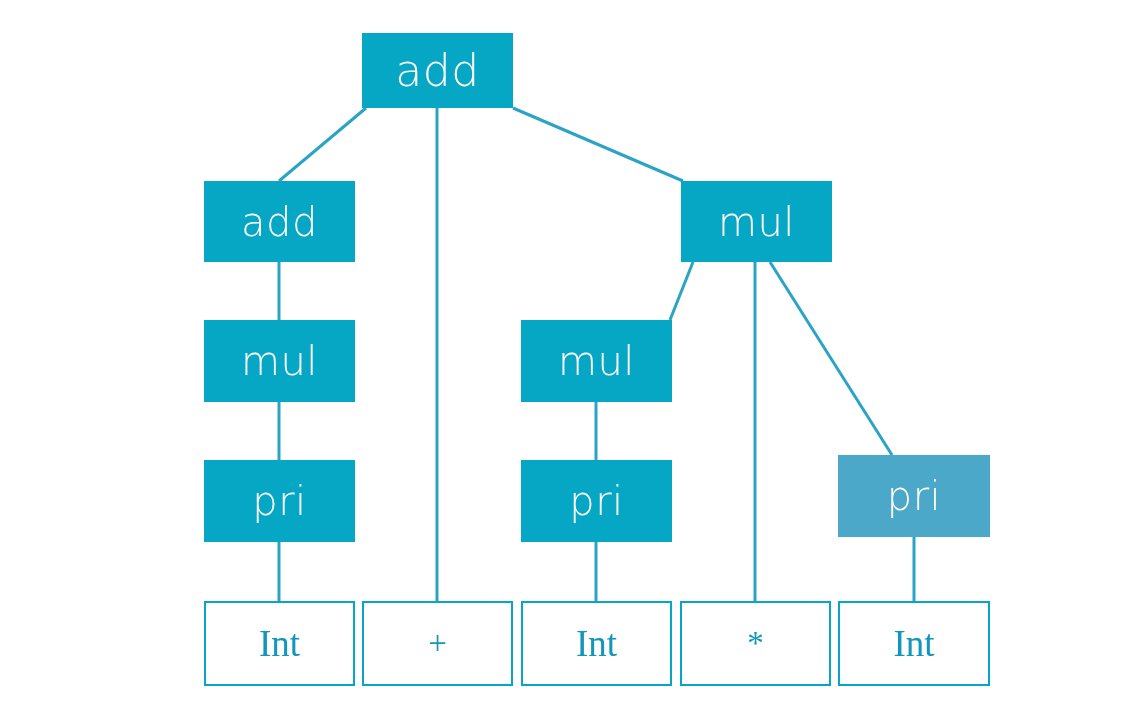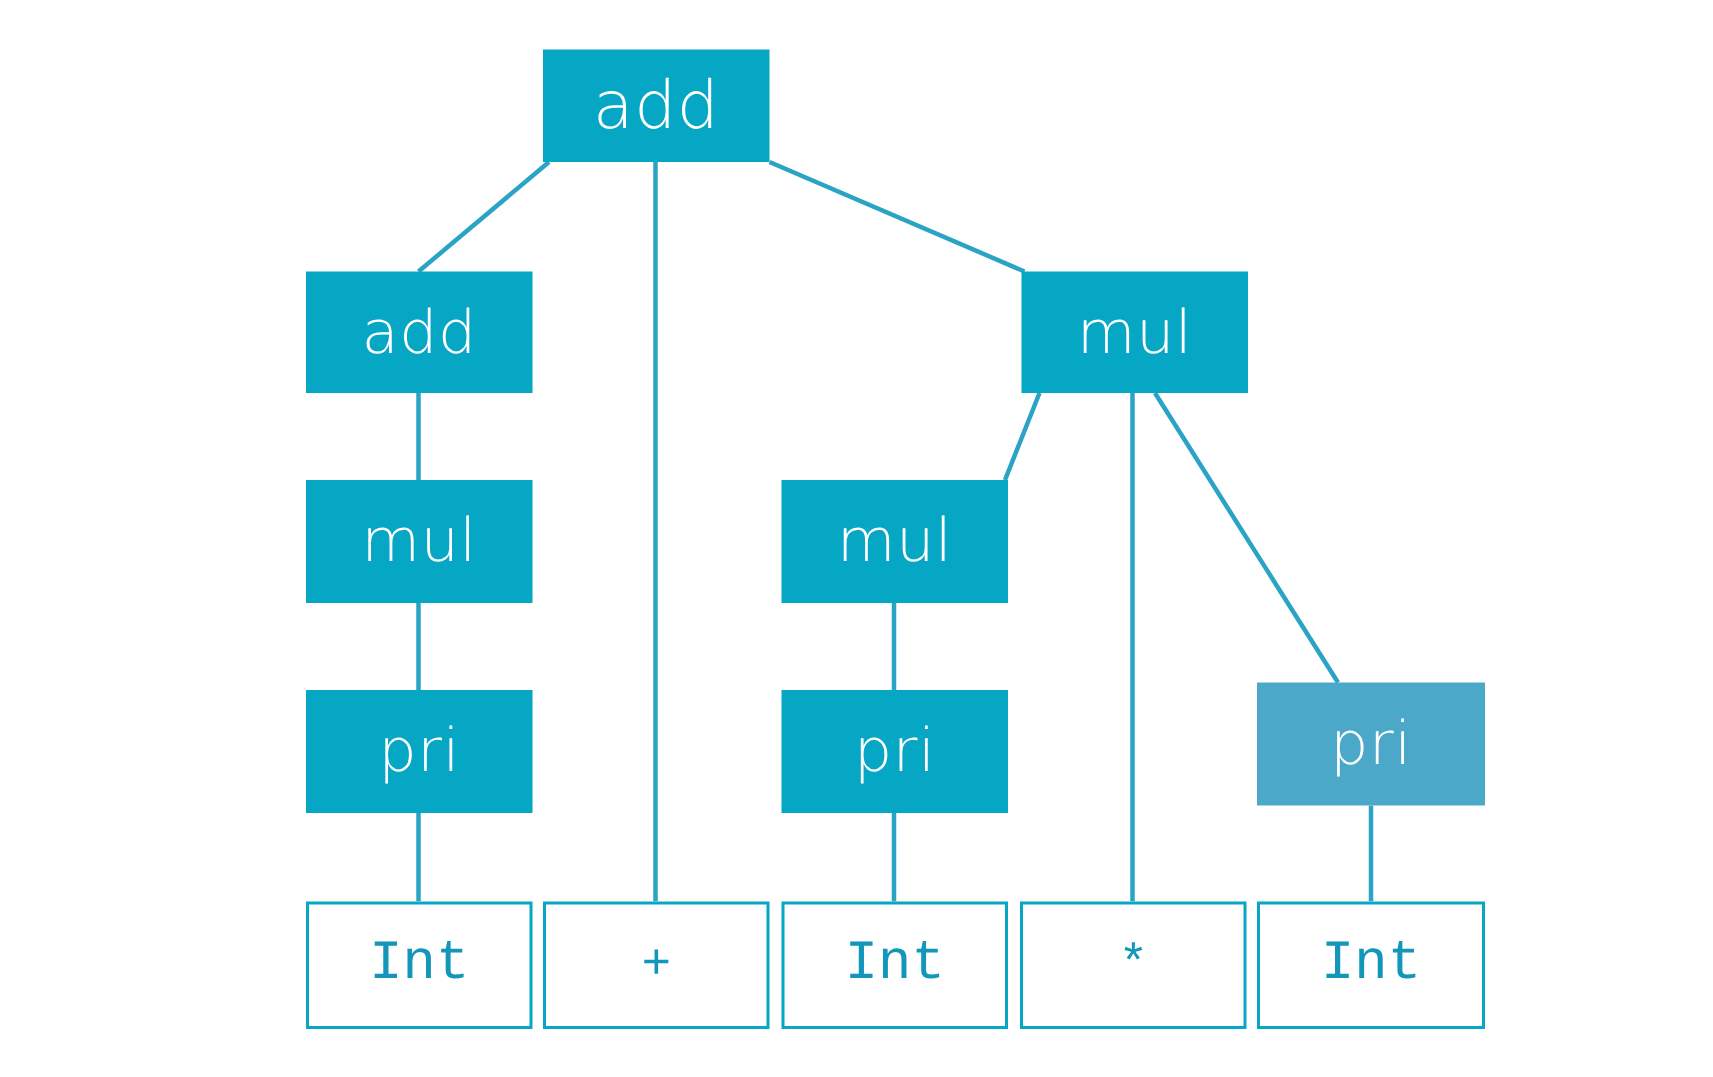--- a/index.html
+++ b/index.html
@@ -55,21 +55,21 @@
   .node.root .node-label {
     font-size: 44px;
   }
   .node.outlined {
     background: #ffffff;
     border-style: solid;
     border-width: 2px;
   }
   .node.outlined .node-label {
     font-size: 37px;
-    font-family: Liberation Mono, monospace;
+    font-family: Liberation Serif, serif;
     font-weight: 400;
     letter-spacing: 0px;
   }
   .node.outlined.op .node-label {
     font-size: 33px;
   }
 </style>
 </head>
 <body>
 

